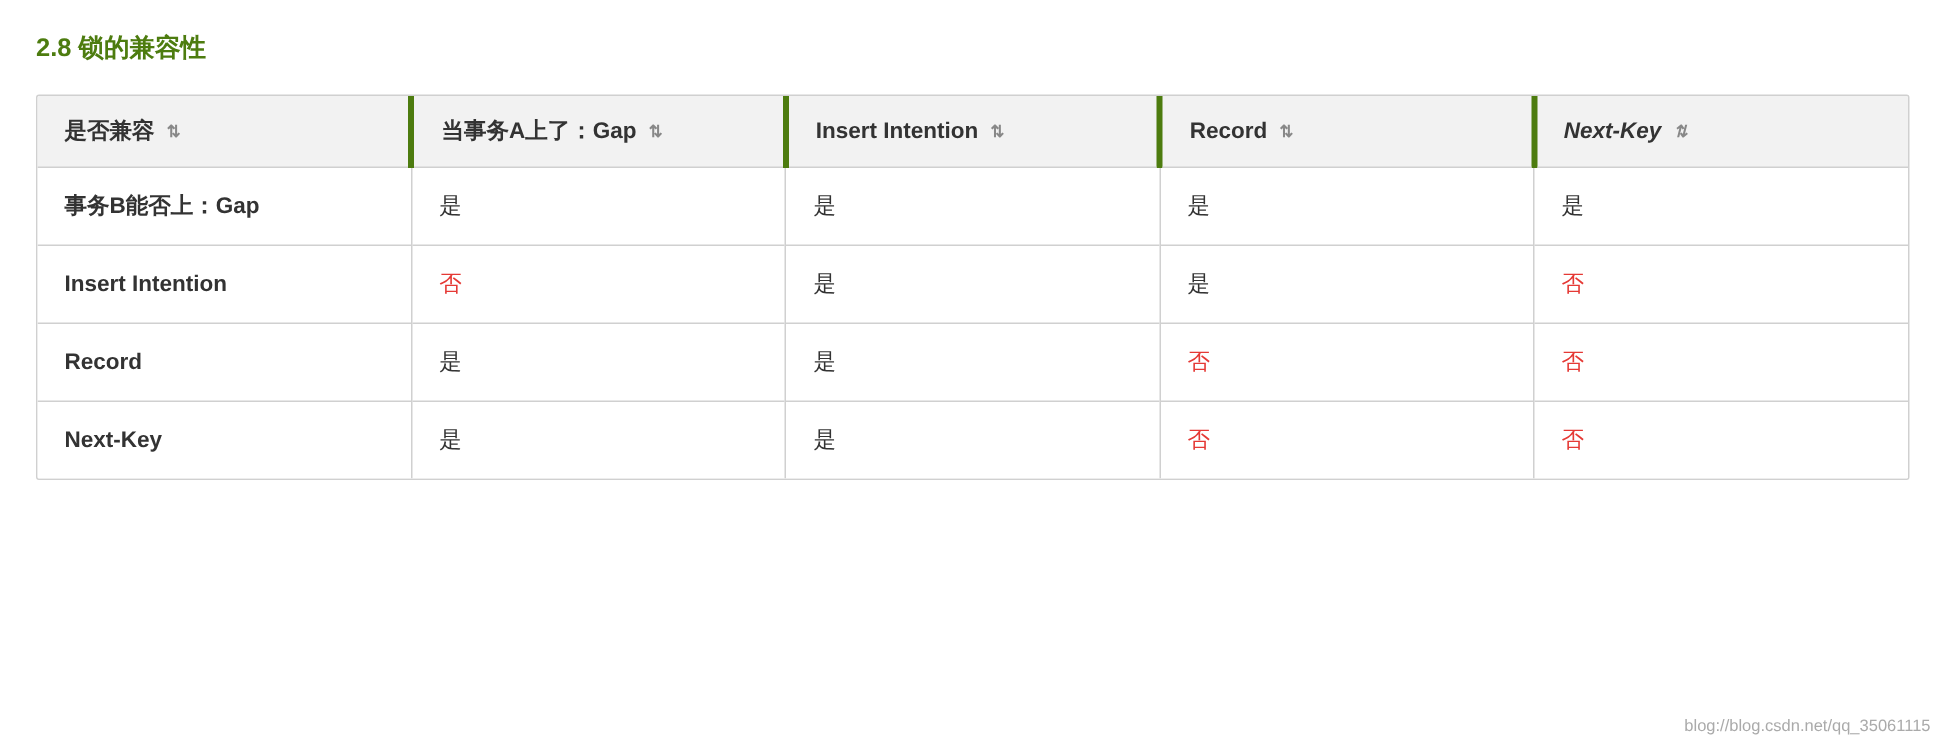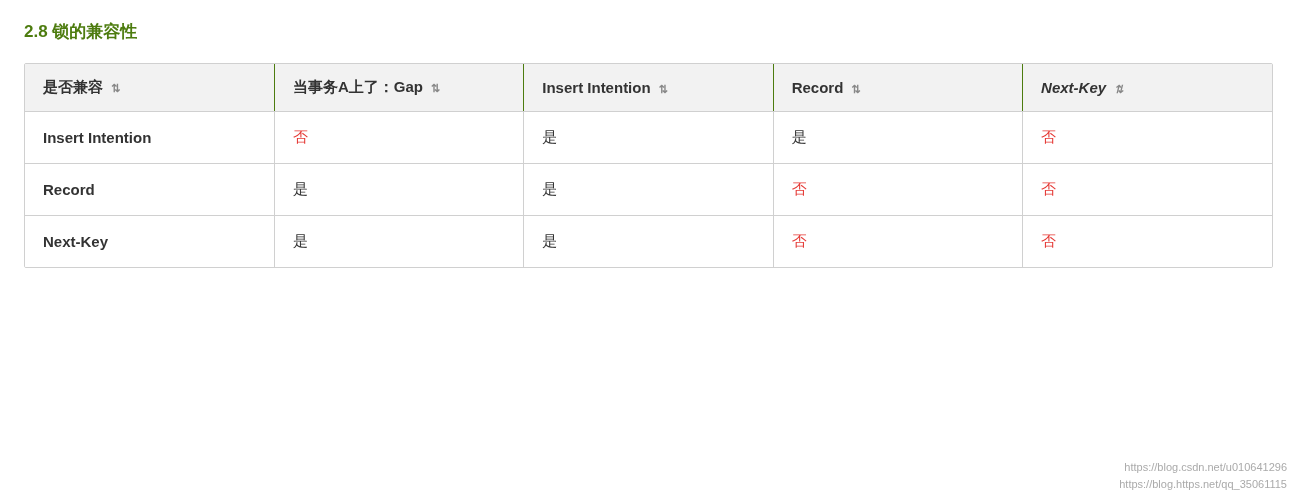--- a/index.html
+++ b/index.html
@@ -39,21 +39,21 @@
     thead tr {
       background-color: #f2f2f2;
     }
 
     th {
       padding: 14px 18px;
       font-weight: bold;
       font-size: 15px;
       color: #333;
       border-bottom: 1px solid #d0d0d0;
-      border-right: 1px solid #4d7c0f;
+      border-right: 4px solid #4d7c0f;
       text-align: left;
       vertical-align: middle;
     }
 
     th:last-child {
       border-right: none;
       font-style: italic;
     }
 
     .sort-icon {
@@ -134,20 +134,27 @@
           <span>Record</span>
           <span class="sort-icon">⇅</span>
         </th>
         <th>
           <span>Next-Key</span>
           <span class="sort-icon">⇅</span>
         </th>
       </tr>
     </thead>
     <tbody id="table-body">
+    <tr>
+          <td class="yes">事务B能否上：Gap</td>
+          <td class="yes">是</td>
+          <td class="yes">是</td>
+          <td class="yes">是</td>
+          <td class="yes">是</td>
+        </tr>
         <tr>
           <td class="yes">Insert Intention</td>
           <td class="no">否</td>
           <td class="yes">是</td>
           <td class="yes">是</td>
           <td class="no">否</td>
         </tr>
         <tr>
           <td class="yes">Record</td>
           <td class="yes">是</td>
@@ -160,15 +167,14 @@
           <td class="yes">是</td>
           <td class="yes">是</td>
           <td class="no">否</td>
           <td class="no">否</td>
         </tr>
       </tbody>
   </table>
 </div>
 
 <div class="watermark">
-  <div>https://blog.csdn.net/u010641296</div>
-  <div>https://blog.https.net/qq_35061115</div>
+  <div>blog://blog.csdn.net/qq_35061115</div>
 </div>
 
 </body></html>

